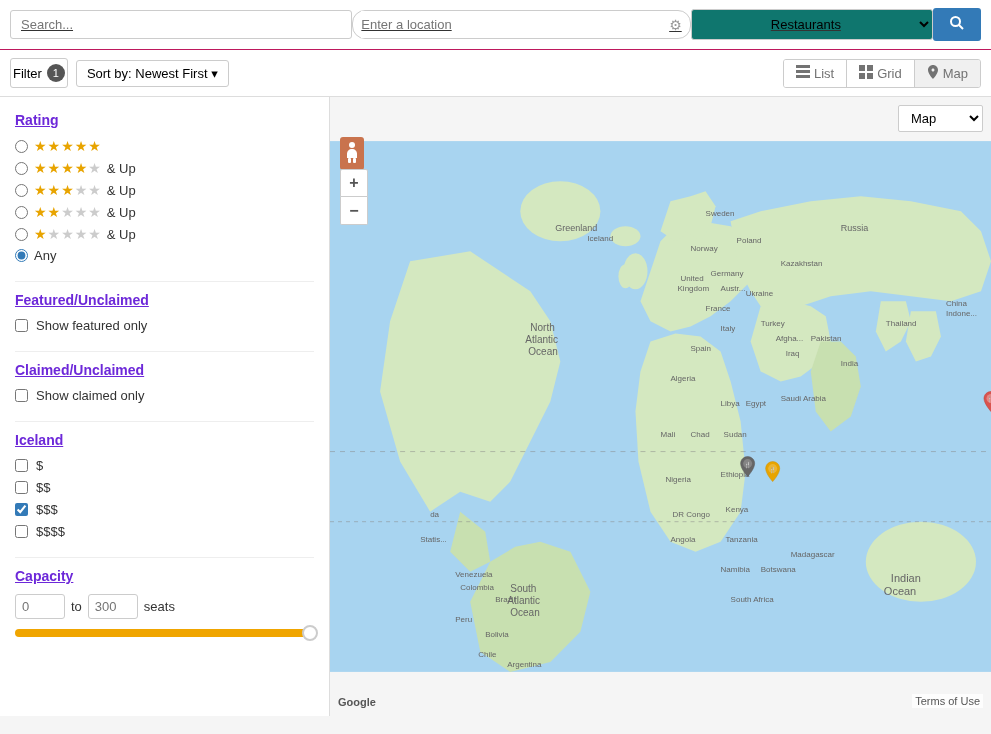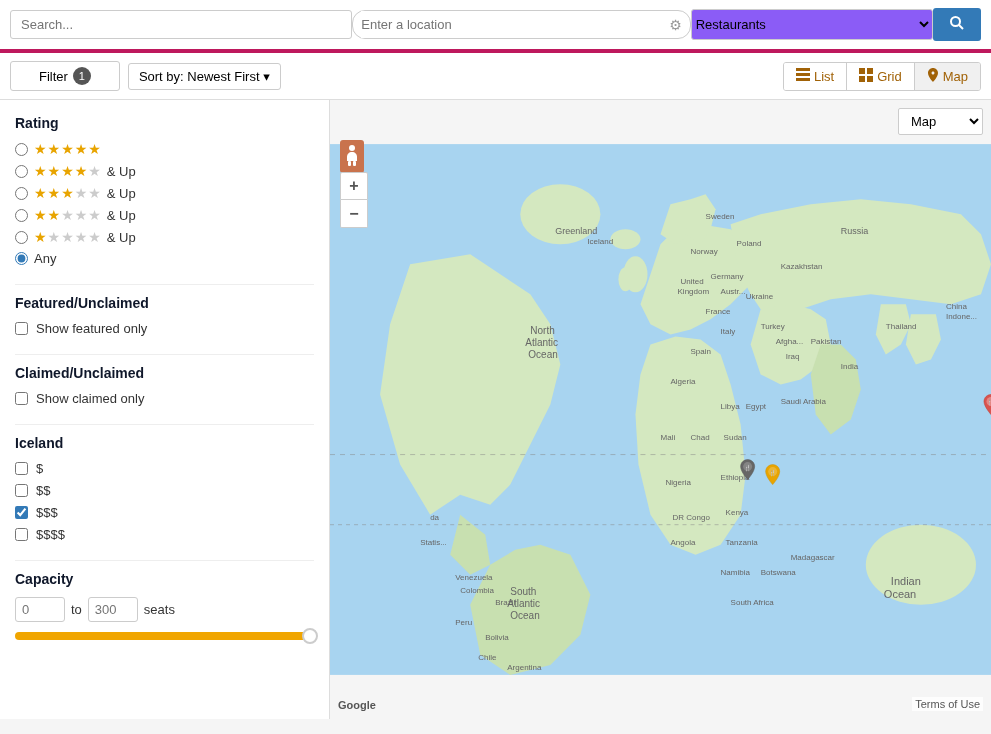--- a/index.html
+++ b/index.html
@@ -3,22 +3,23 @@
   <meta charset="utf-8">
   <style>
     * { box-sizing: border-box; margin: 0; padding: 0; }
     body { font-family: Arial, sans-serif; font-size: 13px; background: #f5f5f5; color: #333; }
 
     
     .top-bar {
       display: flex;
       align-items: center;
       background: #fff;
-      border-bottom: 4px solid #be185d;
+      border-bottom: 1px solid #be185d;
       padding: 8px 10px;
+      text-decoration: underline;
     }
     .search-input {
       flex: 2;
       padding: 6px 10px;
       border: 1px solid #ccc;
       border-radius: 3px;
       font-size: 13px;
       color: #999;
     }
     .location-wrapper {
@@ -38,22 +39,23 @@
       color: #999;
       padding: 6px 0;
     }
     .gear-icon { color: #999; font-size: 14px; cursor: pointer; }
     .category-select {
       flex: 1.5;
       padding: 6px 0;
       border: 1px solid #ccc;
       border-radius: 3px;
       font-size: 13px;
-      background: #8b5cf6;
+      background: #0f766e;
       appearance: auto;
+      text-align: center;
     }
     .search-btn {
       background: #337ab7;
       border: none;
       border-radius: 3px;
       color: #fff;
       padding: 7px 16px;
       font-size: 15px;
       cursor: pointer;
     }
@@ -64,21 +66,21 @@
       align-items: center;
       background: #fff;
       padding: 8px 10px;
       border-bottom: 1px solid #ddd;
       gap: 8px;
     }
     .filter-btn {
       border: 1px solid #ccc;
       border-radius: 3px;
       background: #fff;
-      padding: 5px 28px;
+      padding: 5px 2px;
       cursor: pointer;
       font-size: 13px;
       display: flex;
       align-items: center;
       gap: 5px;
     }
     .filter-badge {
       background: #555;
       color: #fff;
       border-radius: 50%;
@@ -107,21 +109,21 @@
     .view-btn {
       padding: 5px 12px;
       border: none;
       background: #fff;
       cursor: pointer;
       font-size: 13px;
       border-right: 1px solid #ccc;
       display: flex;
       align-items: center;
       gap: 4px;
-      color: #a16207;
+      color: #737373;
     }
     .view-btn:last-child { border-right: none; }
     .view-btn.active { background: #f0f0f0; }
 
     
     .main-layout {
       display: flex;
       height: calc(734px - 115px);
     }
 
@@ -132,21 +134,22 @@
       background: #fff;
       border-right: 1px solid #ddd;
       padding: 15px;
       overflow-y: auto;
     }
     .sidebar-section { margin-bottom: 18px; }
     .sidebar-section-title {
       font-weight: bold;
       font-size: 14px;
       margin-bottom: 10px;
-      color: #0f172a;
+      color: #6d28d9;
+      text-decoration: underline;
     }
     .rating-row {
       display: flex;
       align-items: center;
       gap: 6px;
       margin-bottom: 6px;
       font-size: 13px;
     }
     .rating-row input[type="radio"] { cursor: pointer; }
     .stars { display: flex; gap: 1px; }

